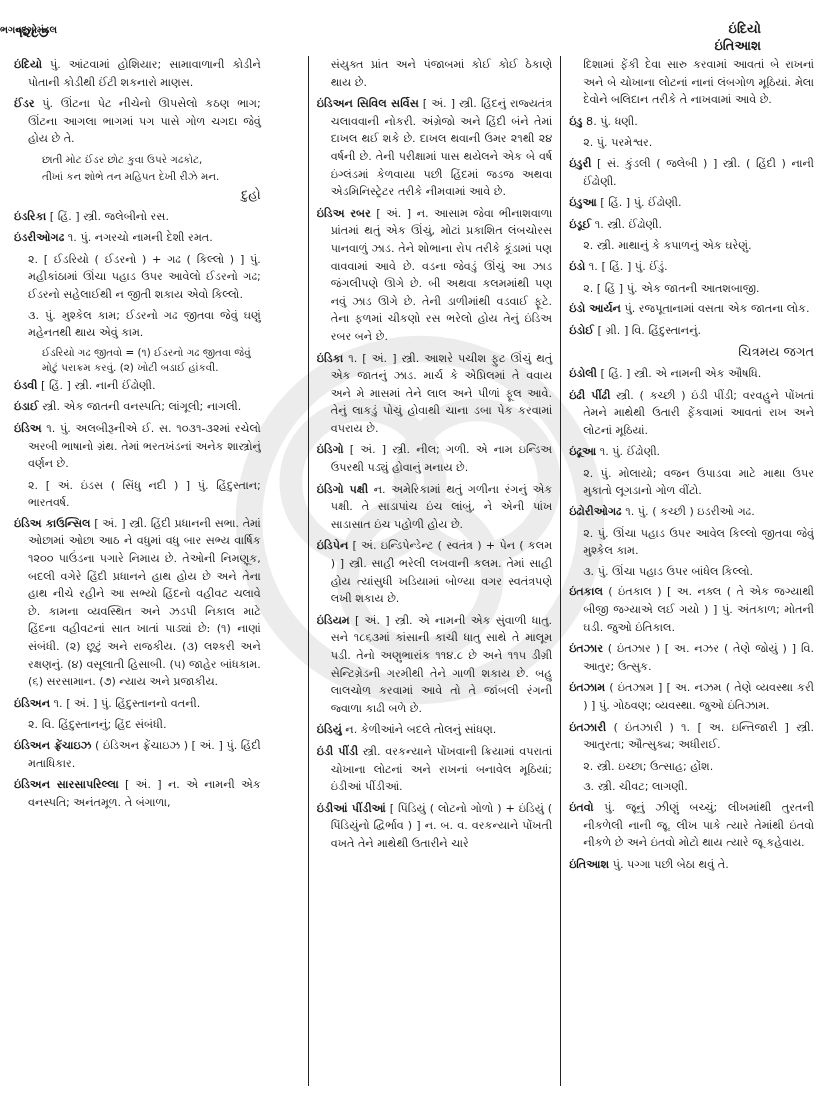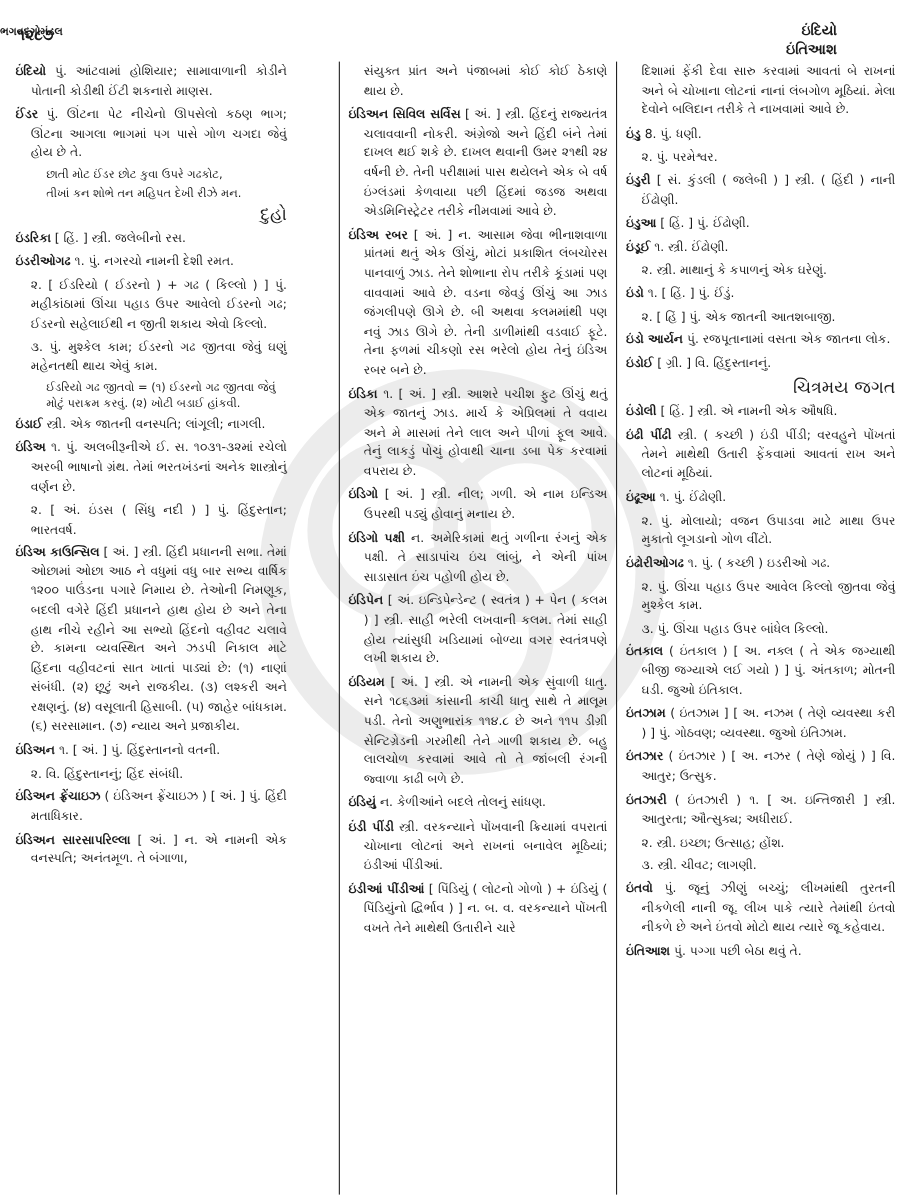--- a/index.html
+++ b/index.html
@@ -27,21 +27,21 @@
     height: 100%; overflow: hidden; box-sizing: border-box;
     font-size: 11.2px; line-height: 17.6px;
   }
   .col-1 { width: 268px; padding-right: 8px; }
   .col-2 { width: 266px; padding: 0 8px; border-left: 1.5px solid #222; border-right: 1.5px solid #222; margin-left: 39px; }
   .col-3 { width: 266px; padding-left: 8px; }
   .entry { margin: 0 0 4px 0; text-align: justify; padding-left: 14px; text-indent: -14px; }
   .entry.cont { padding-left: 14px; text-indent: 0; }
   .sense { margin: 0 0 3px 0; padding-left: 14px; text-align: justify; }
   .quote { margin: 0 0 2px 0; padding-left: 28px; font-size: 10.4px; line-height: 15px; }
-  .quote-src { text-align: right; font-size: 16px; margin: 0 0 4px 0; }
+  .quote-src { text-align: right; font-size: 13px; margin: 0 0 4px 0; }
   .hw { font-weight: bold; }
 </style>
 </head>
 <body>
 
 <svg class="watermark" viewBox="0 0 200 200">
   <circle cx="100" cy="100" r="90" fill="none" stroke="#000" stroke-width="14"></circle>
   <circle cx="70" cy="80" r="38" fill="none" stroke="#000" stroke-width="12"></circle>
   <circle cx="130" cy="80" r="38" fill="none" stroke="#000" stroke-width="12"></circle>
   <circle cx="100" cy="130" r="38" fill="none" stroke="#000" stroke-width="12"></circle>
@@ -61,20 +61,21 @@
       <p class="entry"><span class="hw">ઇંદિયો</span><span> પું. આંટવામાં હોશિયાર; સામાવાળાની કોડીને પોતાની કોડીથી ઈંટી શકનારો માણસ.</span></p>
       <p class="entry"><span class="hw">ઈંડર</span><span> પું. ઊંટના પેટ નીચેનો ઊપસેલો કઠણ ભાગ; ઊંટના આગલા ભાગમાં પગ પાસે ગોળ ચગદા જેવું હોય છે તે.</span></p>
       <p class="quote">છાતી મોટ ઈંડર છોટ કુવા ઉપરે ગઢકોટ,</p>
       <p class="quote">તીખાં કન શોભે તન મહિપત દેખી રીઝે મન.</p>
       <p class="quote-src">દુહો</p>
       <p class="entry"><span class="hw">ઇંડરિકા</span><span> [ હિં. ] સ્ત્રી. જલેબીનો રસ.</span></p>
       <p class="entry"><span class="hw">ઇંડરીઓગઢ</span><span> ૧. પું. નગરચો નામની દેશી રમત.</span></p>
       <p class="sense">૨. [ ઈડરિયો ( ઈડરનો ) + ગઢ ( કિલ્લો ) ] પું. મહીકાંઠામાં ઊંચા પહાડ ઉપર આવેલો ઈડરનો ગઢ; ઈડરનો સહેલાઈથી ન જીતી શકાય એવો કિલ્લો.</p>
       <p class="sense">૩. પું. મુશ્કેલ કામ; ઈડરનો ગઢ જીતવા જેવું ઘણું મહેનતથી થાય એવું કામ.</p>
       <p class="quote">ઈડરિયો ગઢ જીતવો = (૧) ઈડરનો ગઢ જીતવા જેવું મોટું પરાક્રમ કરવું. (૨) ખોટી બડાઈ હાંકવી.</p>
+      <p class="entry"><span class="hw">ઇંડવી</span><span> [ હિં. ] સ્ત્રી. નાની ઈંઢોણી.</span></p>
       <p class="entry"><span class="hw">ઇંડાઈ</span><span> સ્ત્રી. એક જાતની વનસ્પતિ; લાંગૂલી; નાગલી.</span></p>
       <p class="entry"><span class="hw">ઇંડિઅ</span><span> ૧. પું. અલબીરૂનીએ ઈ. સ. ૧૦૩૧-૩૨માં રચેલો અરબી ભાષાનો ગ્રંથ. તેમાં ભરતખંડનાં અનેક શાસ્ત્રોનું વર્ણન છે.</span></p>
       <p class="sense">૨. [ અં. ઇંડસ ( સિંધુ નદી ) ] પું. હિંદુસ્તાન; ભારતવર્ષ.</p>
       <p class="entry"><span class="hw">ઇંડિઅ કાઉન્સિલ</span><span> [ અં. ] સ્ત્રી. હિંદી પ્રધાનની સભા. તેમાં ઓછામાં ઓછા આઠ ને વધુમાં વધુ બાર સભ્ય વાર્ષિક ૧૨૦૦ પાઉંડના પગારે નિમાય છે. તેઓની નિમણૂક, બદલી વગેરે હિંદી પ્રધાનને હાથ હોય છે અને તેના હાથ નીચે રહીને આ સભ્યો હિંદનો વહીવટ ચલાવે છે. કામના વ્યવસ્થિત અને ઝડપી નિકાલ માટે હિંદના વહીવટનાં સાત ખાતાં પાડ્યાં છે: (૧) નાણાં સંબંધી. (૨) છૂટું અને રાજકીય. (૩) લશ્કરી અને રક્ષણનું. (૪) વસૂલાતી હિસાબી. (૫) જાહેર બાંધકામ. (૬) સરસામાન. (૭) ન્યાય અને પ્રજાકીય.</span></p>
       <p class="entry"><span class="hw">ઇંડિઅન</span><span> ૧. [ અં. ] પું. હિંદુસ્તાનનો વતની.</span></p>
       <p class="sense">૨. વિ. હિંદુસ્તાનનું; હિંદ સંબંધી.</p>
       <p class="entry"><span class="hw">ઇંડિઅન ફ્રેંચાઇઝ</span><span> ( ઇંડિઅન ફ્રેંચાઇઝ ) [ અં. ] પું. હિંદી મતાધિકાર.</span></p>
       <p class="entry"><span class="hw">ઇંડિઅન સારસાપરિલ્લા</span><span> [ અં. ] ન. એ નામની એક વનસ્પતિ; અનંતમૂળ. તે બંગાળા,</span></p>
     </div>
   <div class="col col-2">
@@ -104,21 +105,21 @@
       <p class="entry"><span class="hw">ઇંડોઈ</span><span> [ ગ્રી. ] વિ. હિંદુસ્તાનનું.</span></p>
       <p class="quote-src">ચિત્રમય જગત</p>
       <p class="entry"><span class="hw">ઇંડોલી</span><span> [ હિં. ] સ્ત્રી. એ નામની એક ઔષધિ.</span></p>
       <p class="entry"><span class="hw">ઇંઢી પીંઢી</span><span> સ્ત્રી. ( કચ્છી ) ઇંડી પીંડી; વરવહુને પોંખતાં તેમને માથેથી ઉતારી ફેંકવામાં આવતાં રાખ અને લોટનાં મૂઠિયાં.</span></p>
       <p class="entry"><span class="hw">ઇંઢૂઆ</span><span> ૧. પું. ઈંઢોણી.</span></p>
       <p class="sense">૨. પું. મોલાયો; વજન ઉપાડવા માટે માથા ઉપર મુકાતો લૂગડાનો ગોળ વીંટો.</p>
       <p class="entry"><span class="hw">ઇંઢોરીઓગઢ</span><span> ૧. પું. ( કચ્છી ) ઇડરીઓ ગઢ.</span></p>
       <p class="sense">૨. પું. ઊંચા પહાડ ઉપર આવેલ કિલ્લો જીતવા જેવું મુશ્કેલ કામ.</p>
       <p class="sense">૩. પું. ઊંચા પહાડ ઉપર બાંધેલ કિલ્લો.</p>
       <p class="entry"><span class="hw">ઇંતકાલ</span><span> ( ઇંતકાલ ) [ અ. નક્લ ( તે એક જગ્યાથી બીજી જગ્યાએ લઈ ગયો ) ] પું. અંતકાળ; મોતની ઘડી. જુઓ ઇંતિકાલ.</span></p>
+      <p class="entry"><span class="hw">ઇંતઝાર</span><span> ( ઇંતઝાર ) [ અ. નઝર ( તેણે જોયું ) ] વિ. આતુર; ઉત્સુક.</span></p>
       <p class="entry"><span class="hw">ઇંતઝામ</span><span> ( ઇંતઝામ ] [ અ. નઝમ ( તેણે વ્યવસ્થા કરી ) ] પું. ગોઠવણ; વ્યવસ્થા. જુઓ ઇંતિઝામ.</span></p>
-      <p class="entry"><span class="hw">ઇંતઝાર</span><span> ( ઇંતઝાર ) [ અ. નઝર ( તેણે જોયું ) ] વિ. આતુર; ઉત્સુક.</span></p>
       <p class="entry"><span class="hw">ઇંતઝારી</span><span> ( ઇંતઝારી ) ૧. [ અ. ઇન્તિજારી ] સ્ત્રી. આતુરતા; ઔત્સુક્ય; અધીરાઈ.</span></p>
       <p class="sense">૨. સ્ત્રી. ઇચ્છા; ઉત્સાહ; હોંશ.</p>
       <p class="sense">૩. સ્ત્રી. ચીવટ; લાગણી.</p>
       <p class="entry"><span class="hw">ઇંતવો</span><span> પું. જૂનું ઝીણું બચ્ચું; લીખમાંથી તુરતની નીકળેલી નાની જૂ. લીખ પાકે ત્યારે તેમાંથી ઇંતવો નીકળે છે અને ઇંતવો મોટો થાય ત્યારે જૂ કહેવાય.</span></p>
       <p class="entry"><span class="hw">ઇંતિઆશ</span><span> પું. પગ્ગા પછી બેઠા થવું તે.</span></p>
     </div>
 </div>
 
 </body></html>

